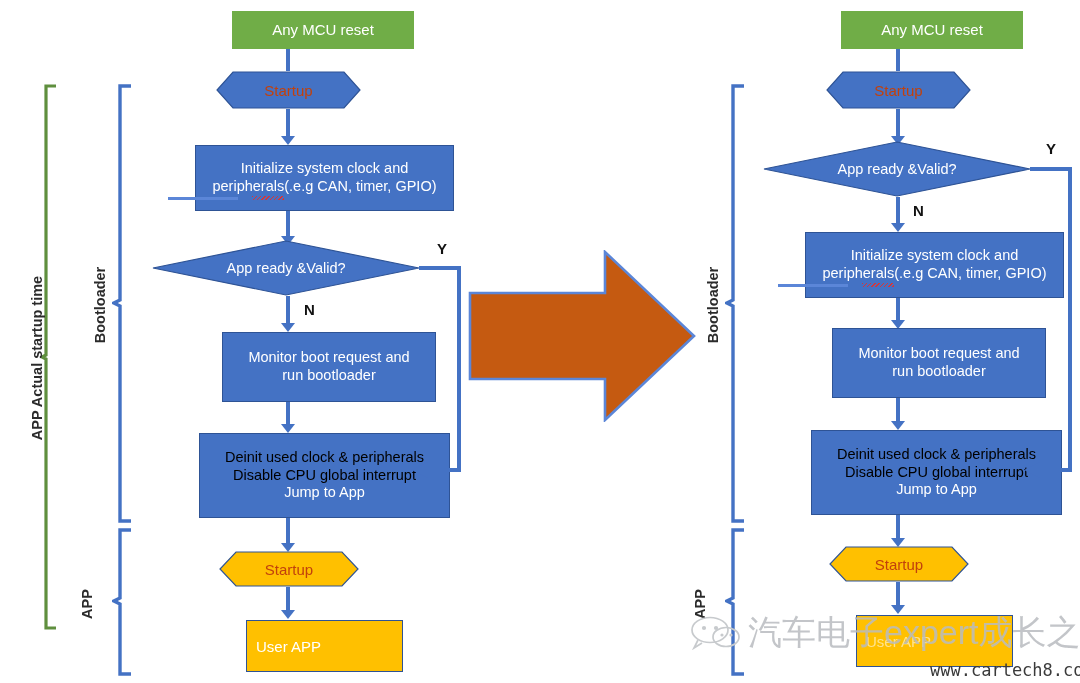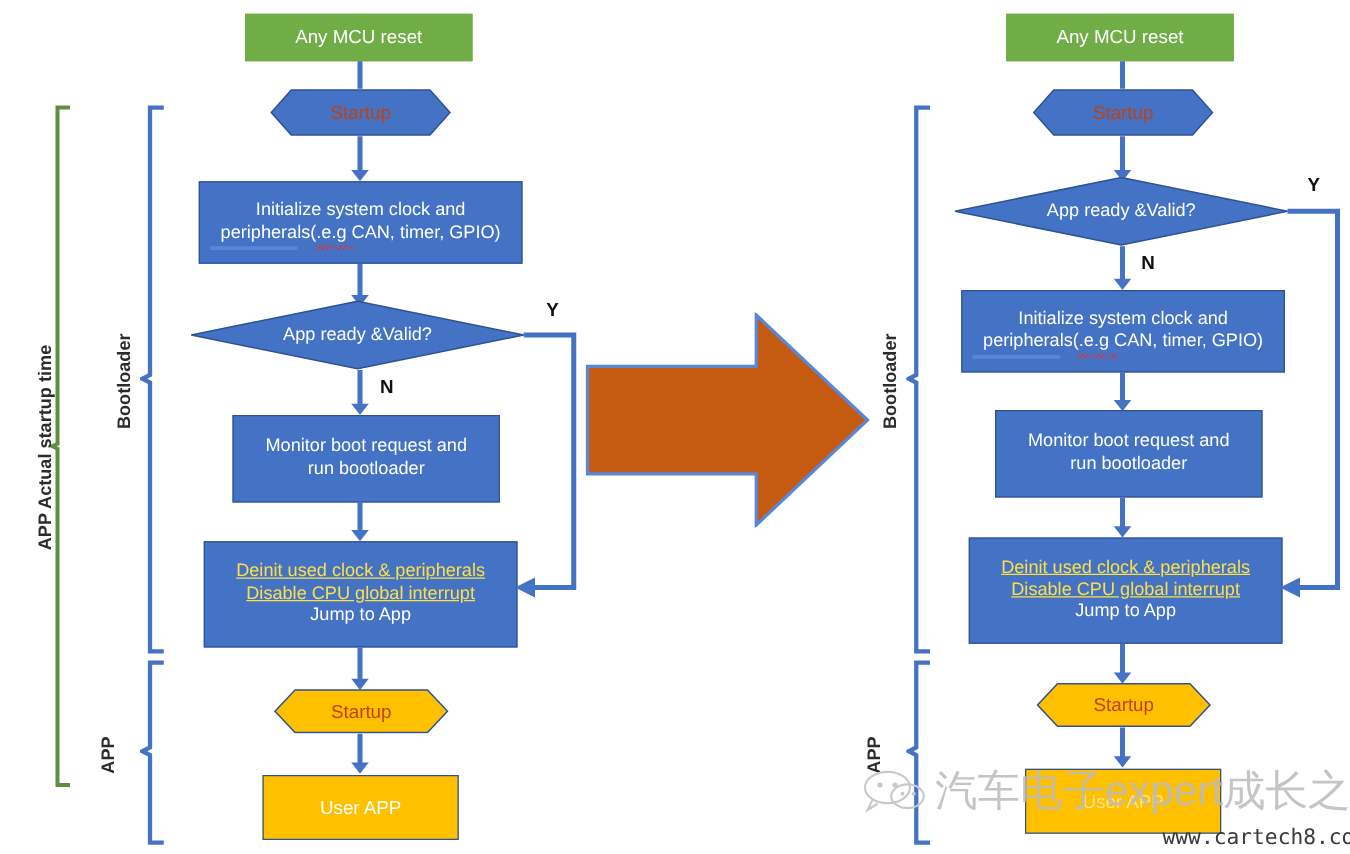--- a/index.html
+++ b/index.html
@@ -3,26 +3,26 @@
 <meta charset="utf-8">
 <style>
   html,body{margin:0;padding:0;background:#ffffff;}
   body{width:1080px;height:683px;overflow:hidden;
        font-family:"Liberation Sans","DejaVu Sans",sans-serif;}
   #stage{position:relative;width:1080px;height:683px;background:#fff;}
 
   
   .node{position:absolute;box-sizing:border-box;display:flex;
         align-items:center;justify-content:center;text-align:center;
-        line-height:1.22;}
+        line-height:1.22;margin-left:36px;}
   .rect{border:1px solid #2E5395;}
   .green{background:#70AD47;border:1px solid #70AD47;color:#ffffff;}
   .blue{background:#4472C4;color:#ffffff;}
   .amber{background:#FFC000;color:#ffffff;}
-  .blue-dark-text .l1,.blue-dark-text .l2{color:#fde047;text-decoration:underline;}
+  .blue-dark-text .l1,.blue-dark-text .l2{color:#000000;}
   .blue-dark-text .l3{color:#ffffff;}
 
   .hexwrap{position:absolute;}
   .hexwrap svg{display:block;}
   .hexlabel{position:absolute;left:0;top:0;width:100%;height:100%;
             display:flex;align-items:center;justify-content:center;
             color:#c2410c;pointer-events:none;}
 
   .diamondwrap{position:absolute;}
   .diamondwrap svg{display:block;}

